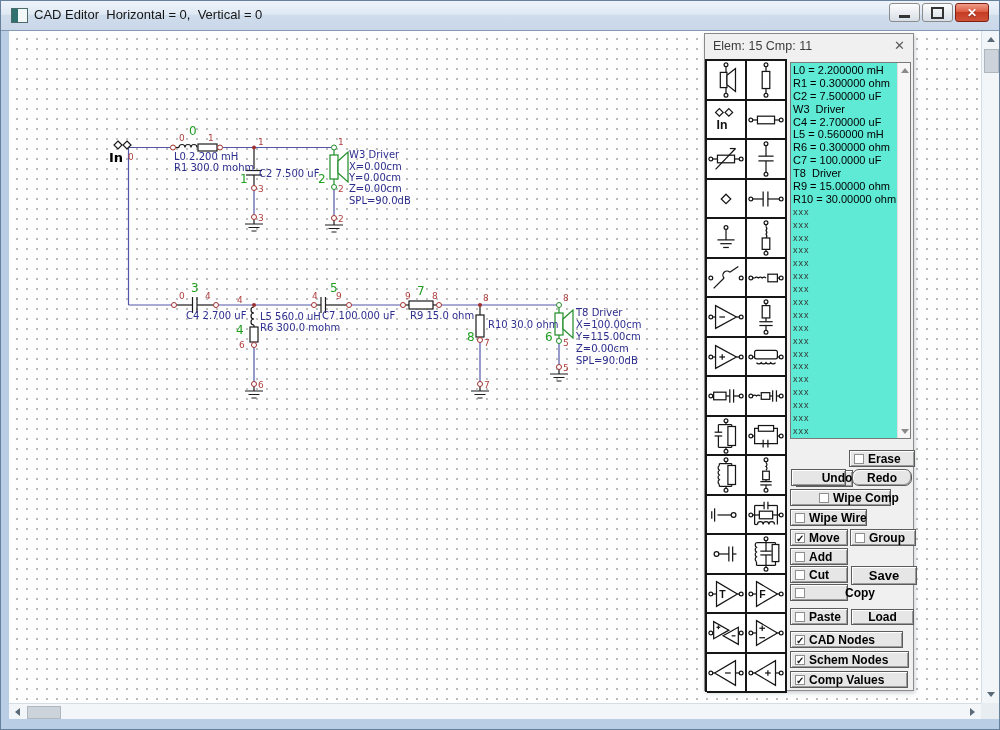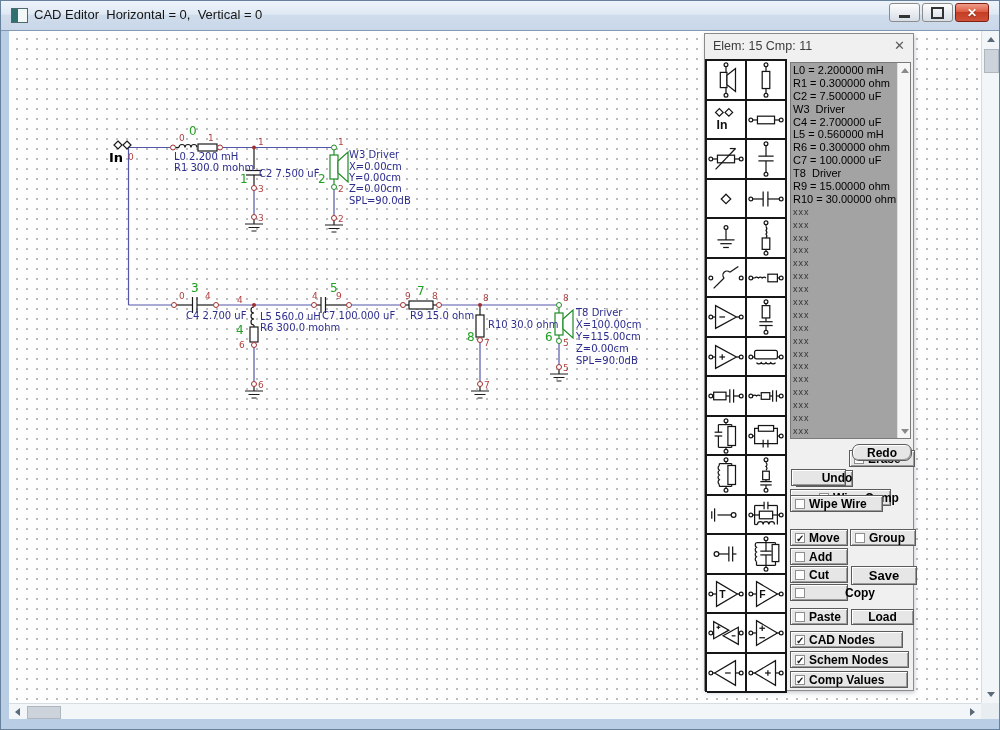--- a/index.html
+++ b/index.html
@@ -41,21 +41,21 @@
   .panel-header{position:absolute;left:0;top:0;width:100%;height:25px;}
   .panel-title{position:absolute;left:8px;top:5px;font-size:12.5px;color:#3c3c3c;}
   .panel-close{position:absolute;right:8px;top:4px;font-size:13px;color:#5a5a5a;cursor:default;}
   .palette{position:absolute;left:0px;top:25px;width:82px;height:633px;background:#fff;
     display:grid;grid-template-columns:40px 40px;grid-auto-rows:39.5px;border-top:2px solid #161616;border-left:2px solid #161616;box-sizing:border-box;}
   .pal{border-right:2px solid #161616;border-bottom:2px solid #161616;box-sizing:border-box;background:#fff;}
   .pal svg{width:100%;height:100%;stroke:#161616;fill:none;stroke-width:1.3;}
   .pal svg .f{fill:#fff;}
   .pal svg text{stroke:none;fill:#111;font:bold 11px "Liberation Sans",sans-serif;}
   
-  .value-list{position:absolute;left:85px;top:28px;width:121px;height:377px;background:#a3a3a3;border:1px solid #7a7a7a;box-sizing:border-box;}
+  .value-list{position:absolute;left:85px;top:28px;width:121px;height:377px;background:#5eead4;border:1px solid #7a7a7a;box-sizing:border-box;}
   .list-rows{position:absolute;left:2px;top:1px;right:14px;bottom:1px;overflow:hidden;}
   .lrow{height:12.9px;font-size:11px;line-height:12.9px;color:#000;white-space:pre;}
   .lrow.ph{color:#333;font-size:9px;letter-spacing:1px;}
   .list-scroll{position:absolute;right:0;top:0;width:13px;height:100%;background:#f6f6f6;border-left:1px solid #e0e0e0;box-sizing:border-box;}
   .ls-arr{position:absolute;left:0;width:13px;height:14px;display:flex;align-items:center;justify-content:center;}
   .ls-arr .tri.up{border-bottom-color:#8a8a8a;}
   .ls-arr .tri.down{border-top-color:#8a8a8a;}
   
   .controls{position:absolute;left:0;top:0;width:100%;height:100%;}
   .cbtn{position:absolute;height:17px;background:#e6e6e6;border:1px solid #5c5c5c;
@@ -639,28 +639,28 @@
         <span class="cb"></span>
         <span class="lbl">Draw</span>
       </div>
       <div class="cbtn" style="left:144px;top:416px;width:66px;">
         <span class="cb"></span>
         <span class="lbl">Erase</span>
       </div>
       <div class="cbtn center" style="left:86px;top:435px;width:55px;padding-left:41px;">
         <span class="lbl">Undo</span>
       </div>
-      <div class="cbtn center" style="left:147px;top:410px;width:60px;border-radius:7px;">
+      <div class="cbtn center" style="left:147px;top:435px;width:60px;border-radius:7px;">
         <span class="lbl">Redo</span>
       </div>
       <div class="cbtn" style="left:85px;top:455px;width:101px;padding-left:28px;">
         <span class="cb"></span>
         <span class="lbl">Wipe Comp</span>
       </div>
-      <div class="cbtn" style="left:85px;top:461px;width:93px;">
+      <div class="cbtn" style="left:85px;top:475px;width:77px;">
         <span class="cb"></span>
         <span class="lbl">Wipe Wire</span>
       </div>
       <div class="cbtn" style="left:85px;top:495px;width:58px;">
         <span class="cb on">✓</span>
         <span class="lbl">Move</span>
       </div>
       <div class="cbtn" style="left:145px;top:495px;width:66px;">
         <span class="cb"></span>
         <span class="lbl">Group</span>

